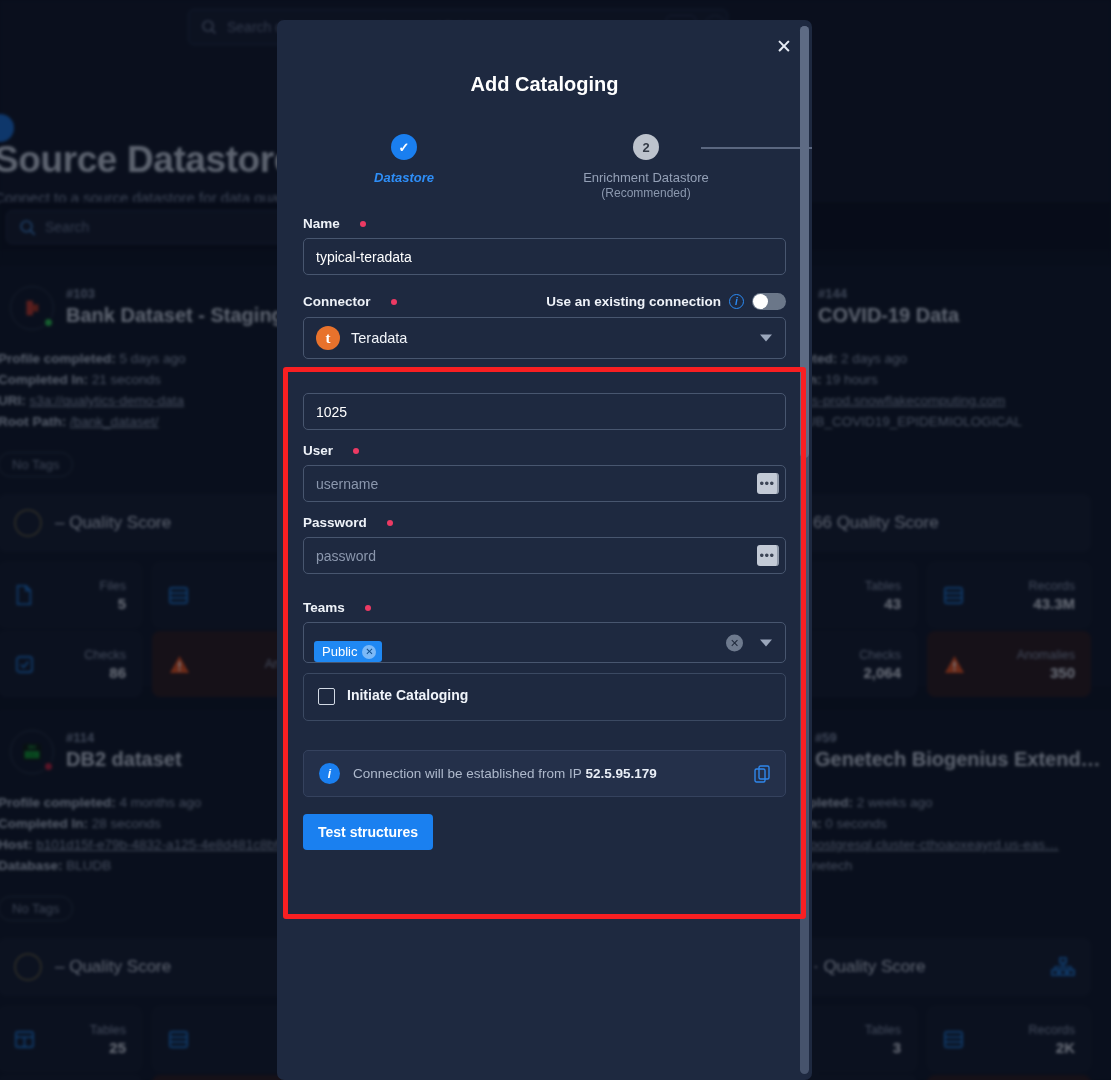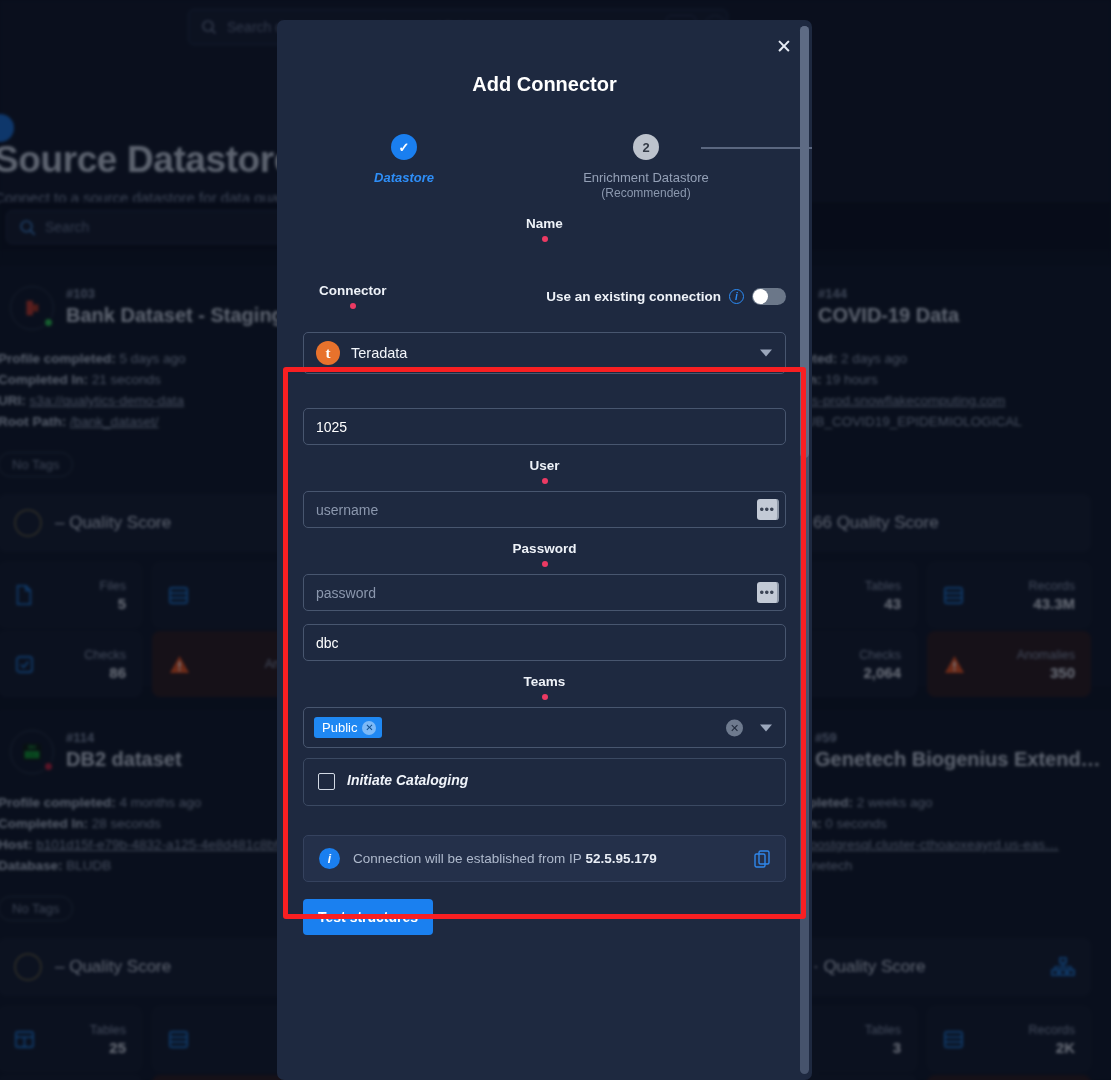--- a/index.html
+++ b/index.html
@@ -151,21 +151,21 @@
   .step-label { font-size: 13px; }
   .step-label.active { color: #2e8ef7; font-weight: 600; font-style: italic; }
   .step-label.inactive { color: #94a0b6; }
   .step-sub { font-size: 12px; color: #8b98ae; margin-top: 1px; }
 
   
   .form-area { position: absolute; top: 196px; left: 0; width: 535px; }
   .fld { padding: 0 26px; }
   .lbl {
     font-size: 13.5px; font-weight: 700; color: #eef2f8;
-    display: flex; align-items: center; gap: 5px; margin-bottom: 7px; flex-direction: column;
+    display: flex; align-items: center; gap: 20px; margin-bottom: 7px;
   }
   .req { width: 6px; height: 6px; border-radius: 50%; background: #ec3a63; display: inline-block; }
   .inp {
     width: 100%; height: 37px;
     background: transparent;
     border: 1px solid #48566f; border-radius: 5px;
     color: #ffffff; font-size: 14px; padding: 0 12px;
     font-family: "Liberation Sans", sans-serif;
     outline: none;
   }
@@ -225,21 +225,21 @@
     position: absolute; left: 6px; top: 347px;
     width: 523px; height: 552px;
     border: 5px solid #f81f22; border-radius: 3px;
     pointer-events: none; z-index: 30;
   }
 
   
   .teams-box {
     width: 100%; min-height: 41px;
     border: 1px solid #48566f; border-radius: 5px;
-    display: flex; align-items: center; padding: 0 10px;
+    display: flex; align-items: flex-end; padding: 0 10px;
     position: relative;
   }
   .chip {
     background: #1f88f3; color: #fff; font-size: 13px;
     border-radius: 3px; padding: 3px 6px 3px 8px;
     display: flex; align-items: center; gap: 5px;
   }
   .chip-x {
     width: 14px; height: 14px; border-radius: 50%;
     background: #7cb9f7; color: #0f4f8f; font-size: 10px;
@@ -254,21 +254,21 @@
 
   .catalog-box {
     margin-top: 10px; width: 100%;
     border: 1px solid #3b4962; border-radius: 5px;
     padding: 13px 14px; display: flex; gap: 12px;
   }
   .cb {
     width: 17px; height: 17px; border: 1.6px solid #d2d9e4; border-radius: 2px;
     flex-shrink: 0; margin-top: 1px; cursor: pointer;
   }
-  .cat-title { font-size: 14px; font-weight: 700; color: #f0f4fa; margin-bottom: 4px; font-style: italic; }
+  .cat-title { font-size: 14px; font-weight: 700; color: #f0f4fa; margin-bottom: 4px; }
   .cat-desc { font-size: 12.2px; color: #9aa7bd; line-height: 15px; }
 
   .info-bar {
     margin: 0 26px; height: 47px;
     background: #243css; background: #24304a;
     border: 1px solid #35425e; border-radius: 5px;
     display: flex; align-items: center; padding: 0 15px; gap: 13px;
     position: relative;
   }
   .info-circ {
@@ -570,21 +570,21 @@
     </svg>
   </div>
 </div>
 
 <div id="overlay"></div>
 
 <div id="modal">
   <div id="modal-scroll">
 
     <div class="close-btn">✕</div>
-    <div class="modal-title">Add Connector</div>
+    <div class="modal-title">Add Cataloging</div>
 
     <div class="stepper">
       <div class="step-line"></div>
       <div class="step" style="left:47px;top:8px;">
         <div class="step-circle active">✓</div>
         <div class="step-label active">Datastore</div>
       </div>
       <div class="step" style="left:289px;top:8px;">
         <div class="step-circle inactive">2</div>
         <div class="step-label inactive">Enrichment Datastore</div>
@@ -593,26 +593,27 @@
     </div>
 
     <div class="form-area">
 
       
       <div class="fld">
         <div class="lbl">
           <span>Name</span>
           <span class="req"></span>
         </div>
+        <input class="inp" value="typical-teradata" style="">
       </div>
 
       
       <div style="height:18px;"></div>
       <div class="conn-head">
-        <div class="lbl" style="margin:16px;">
+        <div class="lbl" style="margin:0;">
           <span>Connector</span>
           <span class="req"></span>
         </div>
         <div class="toggle-row">
           <span class="toggle-lbl">Use an existing connection</span>
           <span class="info-i">i</span>
           <span class="switch">
               <span class="knob"></span>
             </span>
         </div>
@@ -656,21 +657,20 @@
         </div>
         <div class="inp-wrap">
           <input class="inp" type="text" placeholder="password" style="">
           <span class="dots-btn">•••</span>
         </div>
       </div>
 
       
       <div style="height:13px;"></div>
       <div class="fld">
-        <input class="inp" value="dbc" style="">
       </div>
 
       
       <div style="height:13px;"></div>
       <div class="fld">
         <div class="lbl">
           <span>Teams</span>
           <span class="req"></span>
         </div>
         <div class="teams-box">

